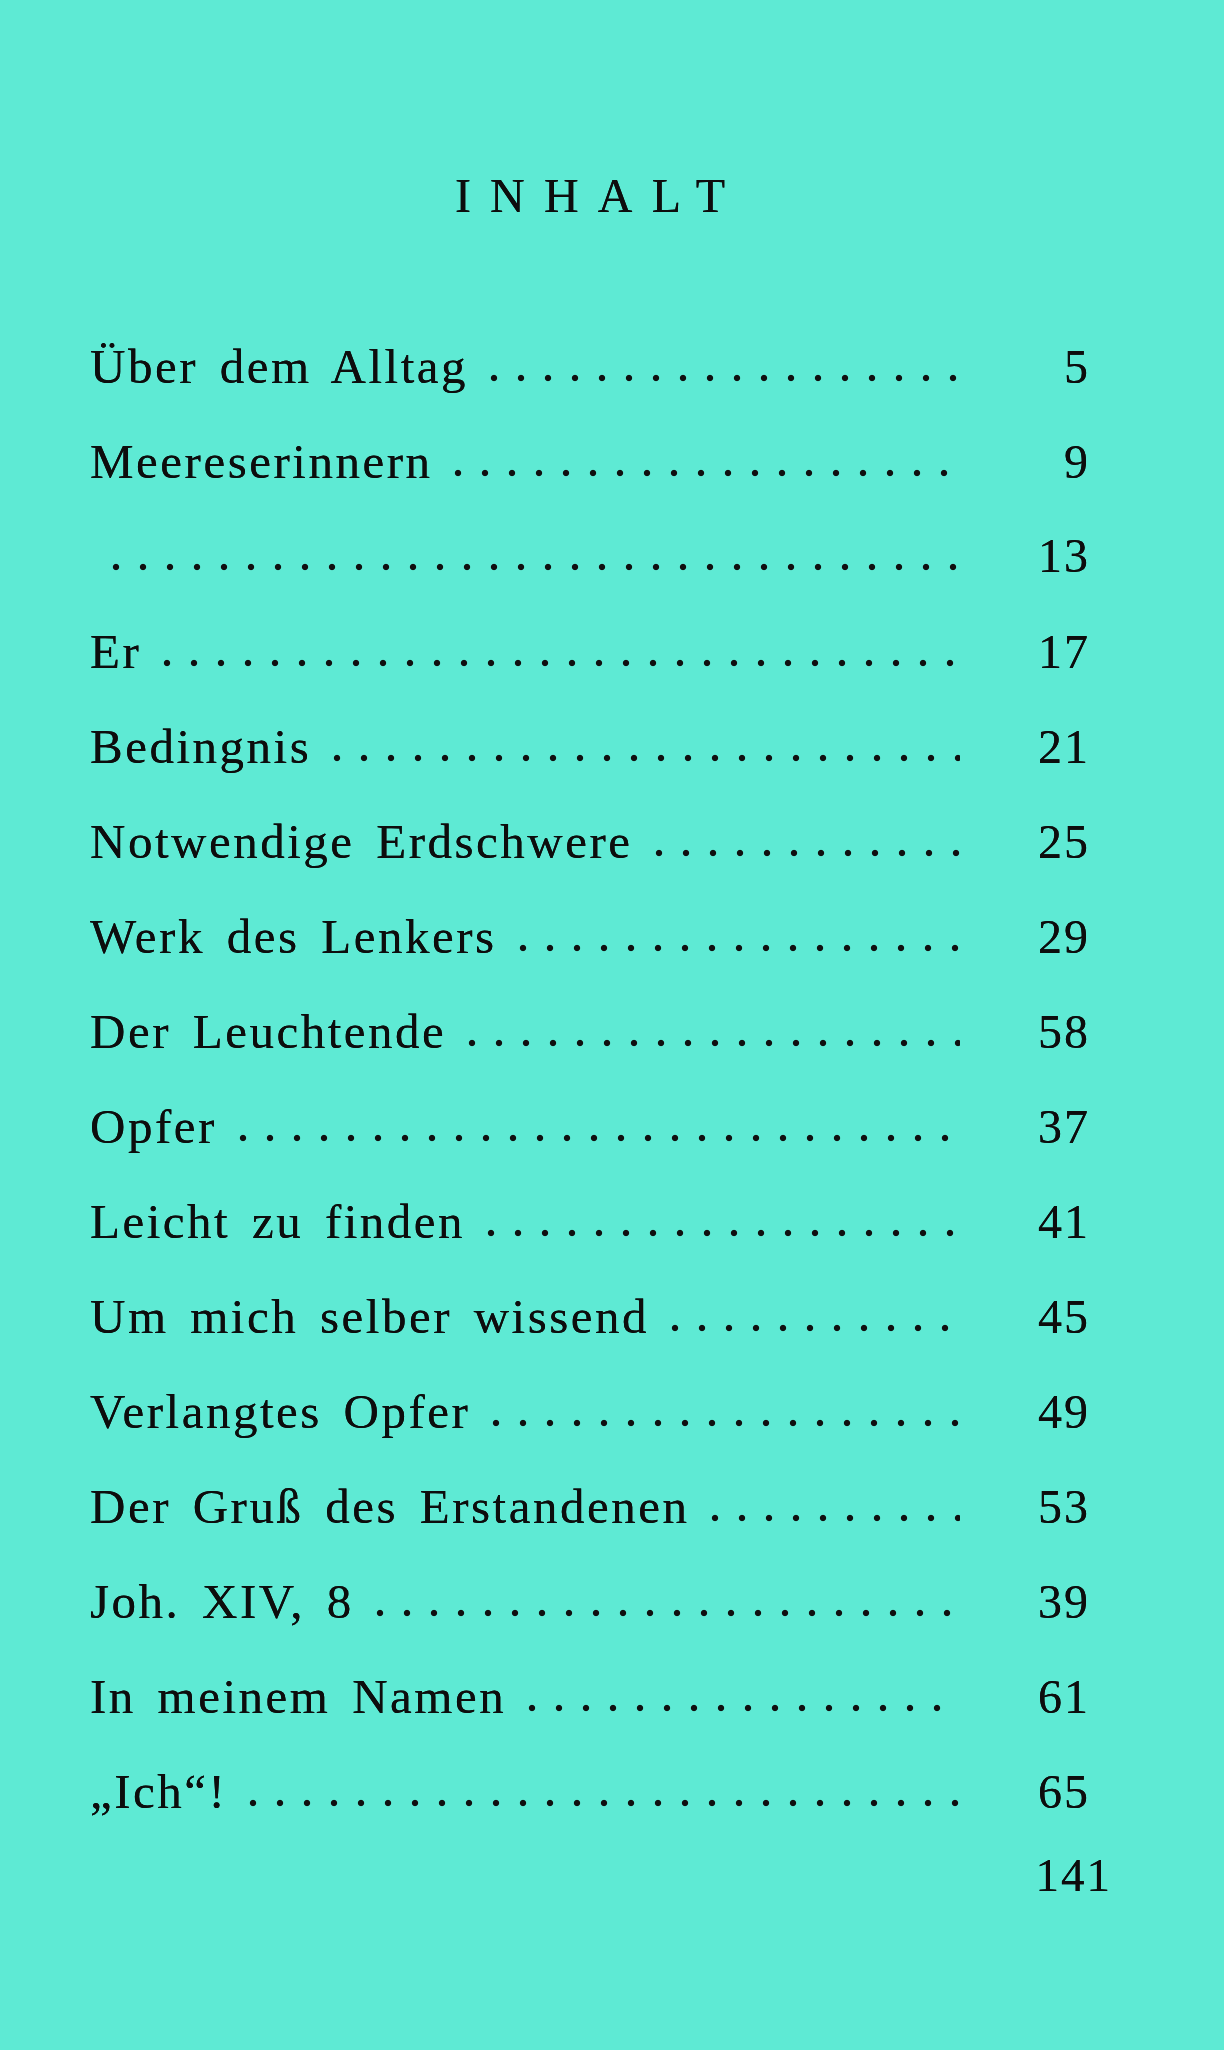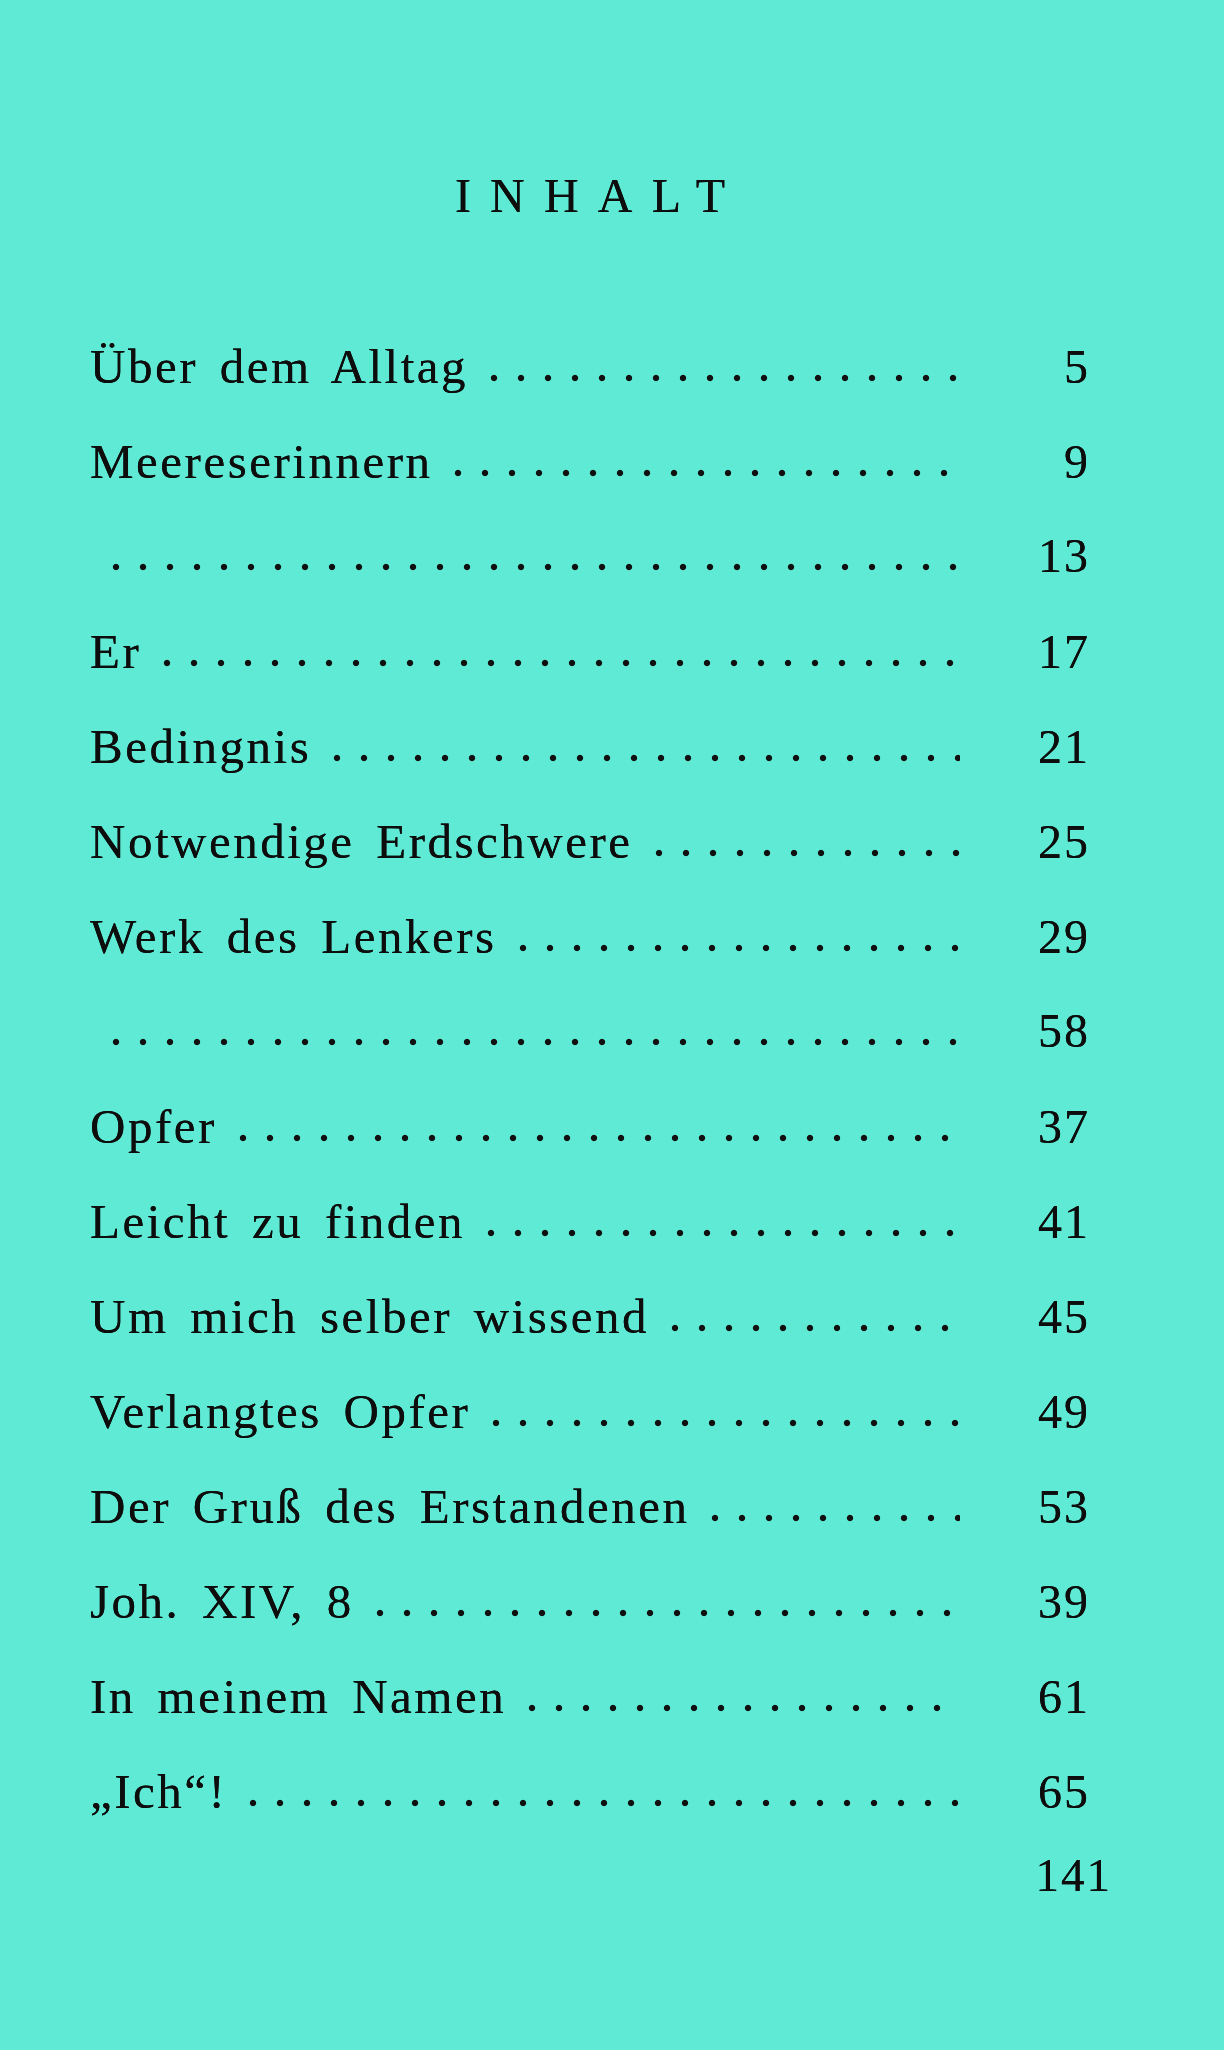--- a/index.html
+++ b/index.html
@@ -117,20 +117,21 @@
     <span class="pagenum">25</span>
   </div>
 
   <div class="row">
     <span class="label">Werk des Lenkers</span>
     <span class="leader"></span>
     <span class="pagenum">29</span>
   </div>
 
   <div class="row">
+    <span class="label">Der Leuchtende</span>
     <span class="leader"></span>
     <span class="pagenum">58</span>
   </div>
 
   <div class="row">
     <span class="label">Opfer</span>
     <span class="leader"></span>
     <span class="pagenum">37</span>
   </div>
 

